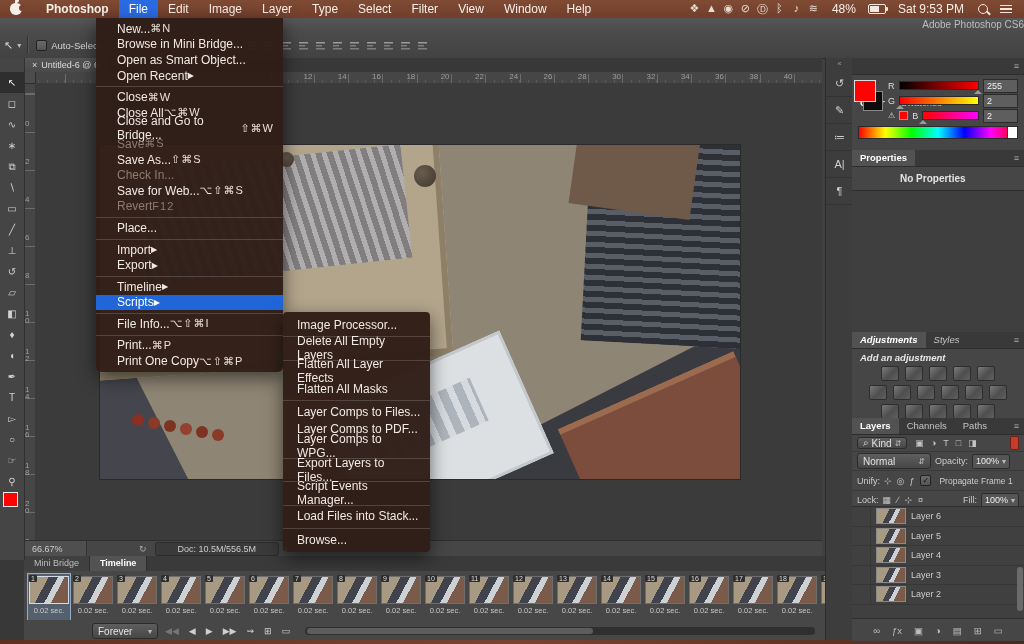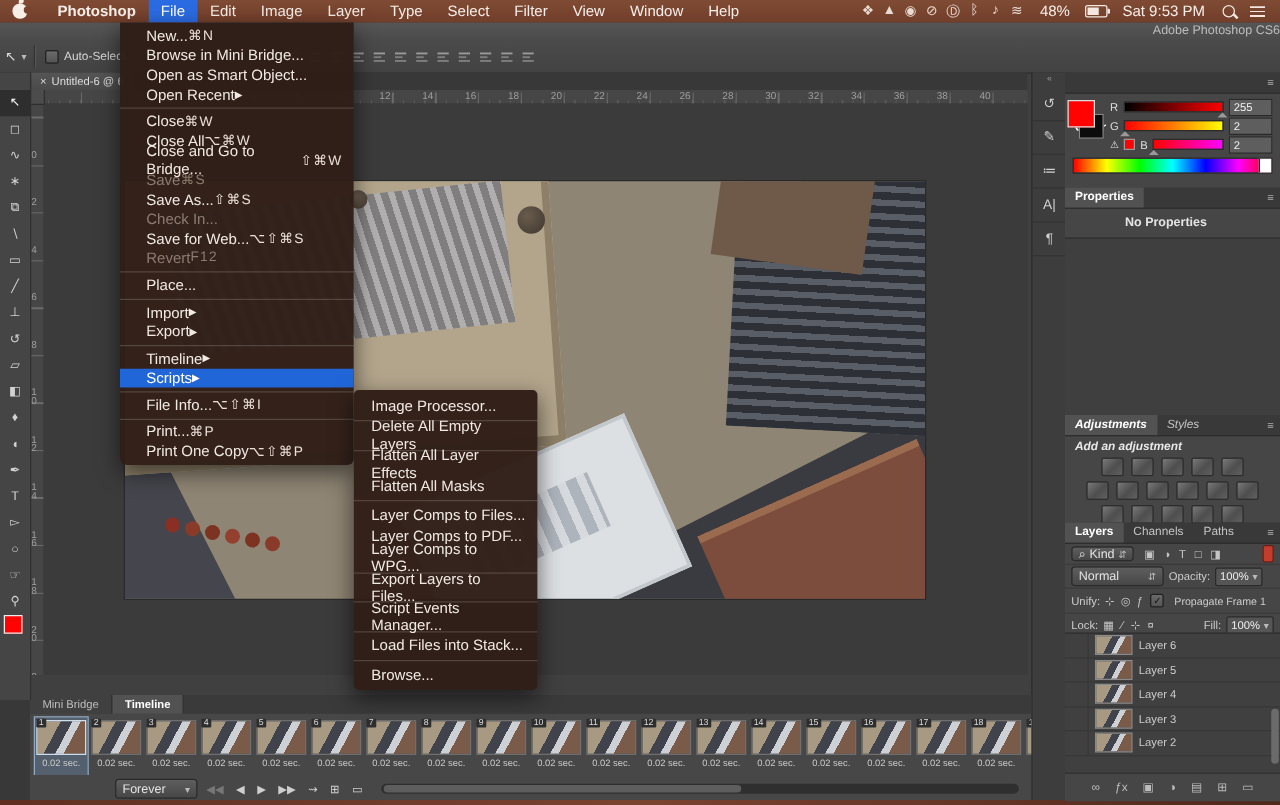--- a/index.html
+++ b/index.html
@@ -384,20 +384,26 @@
       <div class="ph-white"></div>
       <div class="ph-units"></div>
       <div class="ph-red"></div>
       <div class="ph-tr"></div>
       <div class="ph-tank"></div>
       <div class="ph-tank2"></div>
       <div class="ph-tanks"></div>
     </div>
   </div>
 
+  <div id="statusbar" class="abs">
+    <span id="zoomfield">66.67%</span>
+    <span style="margin-left:52px;color:#aaa;">↻</span>
+    <span id="docpill">Doc: 10.5M/556.5M</span>
+    <span style="margin-left:6px;font-size:7px;color:#bbb;">▶</span>
+  </div>
 
   <div id="timeline" class="abs">
     <div id="tltabs">
 
         <span class="tltab">Mini Bridge</span>
 
         <span class="tltab act">Timeline</span>
 
     </div>
     <div id="frames">

